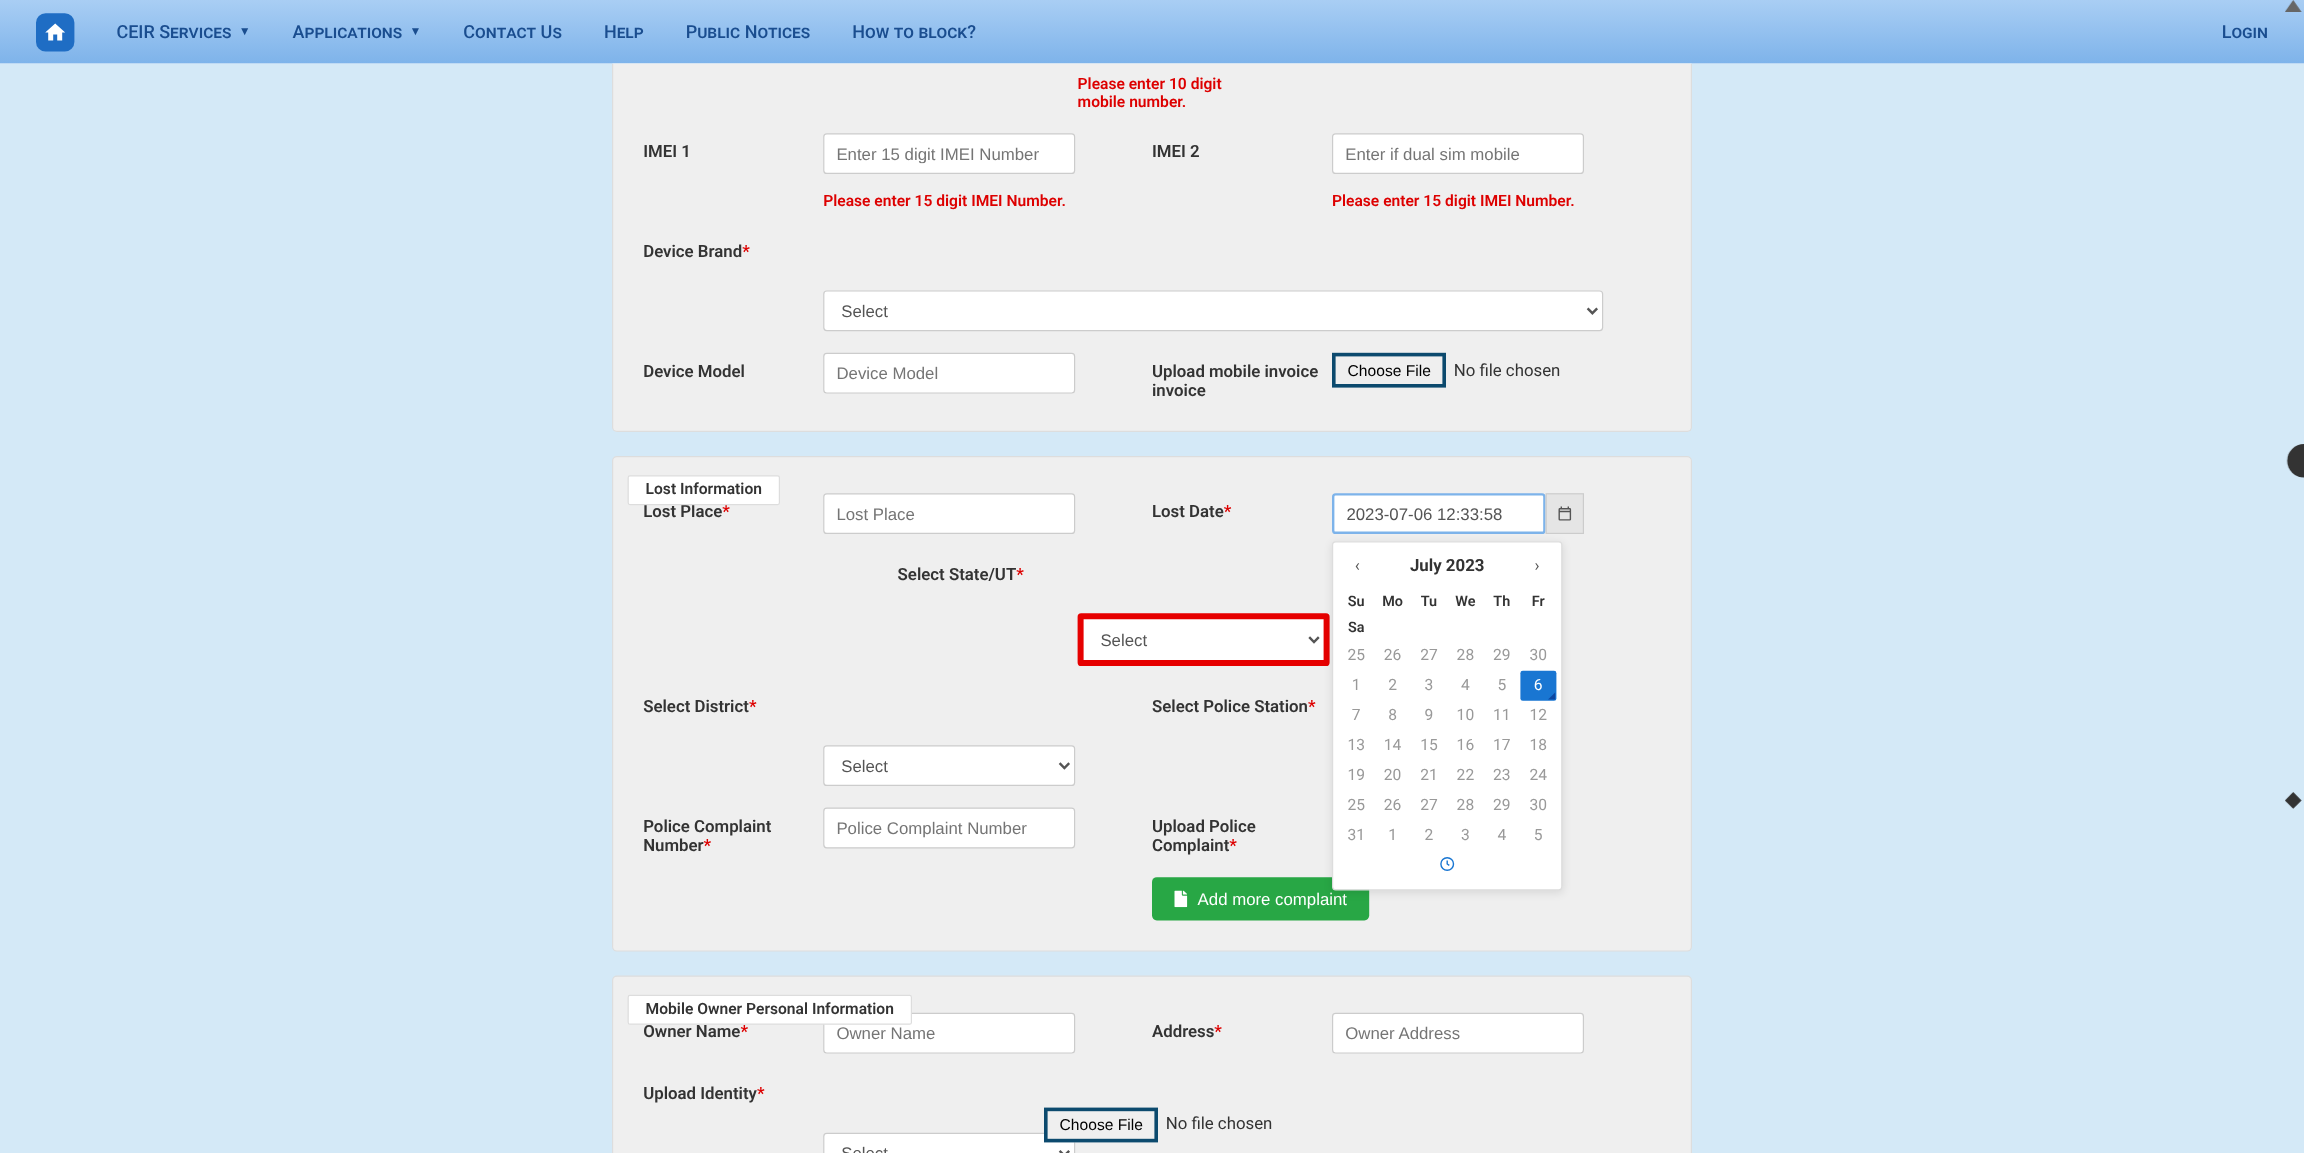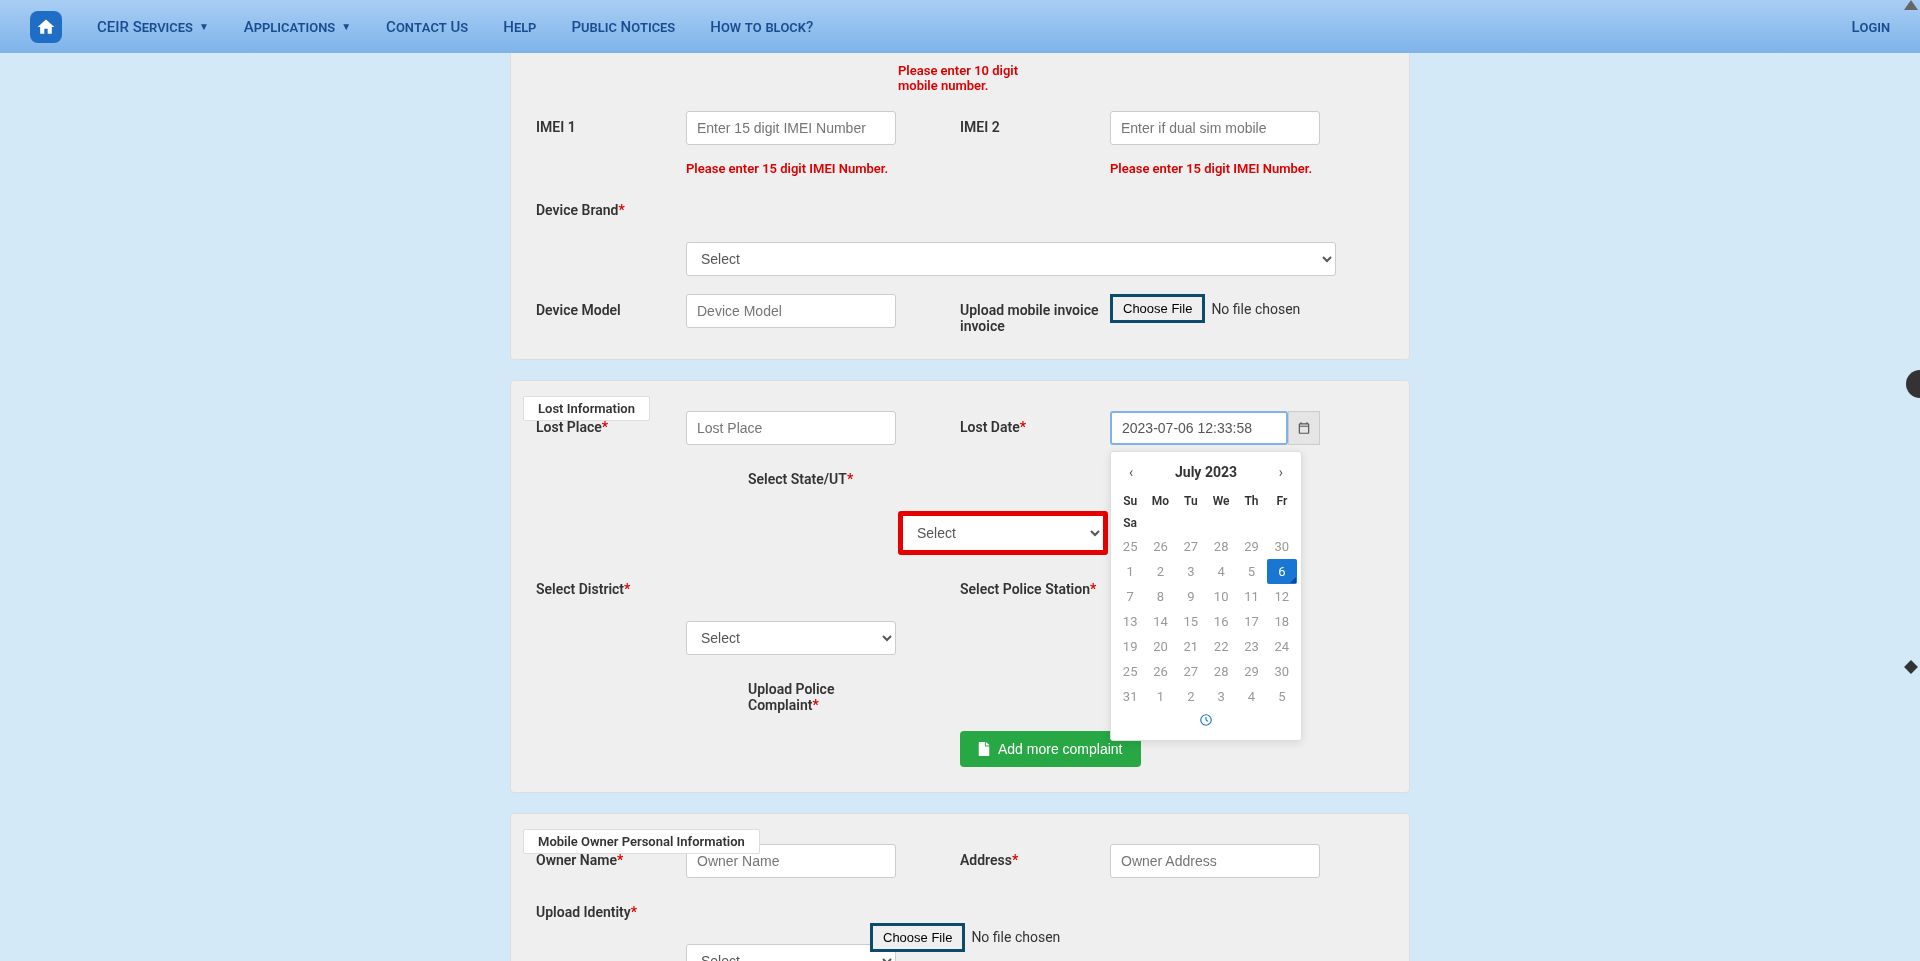--- a/index.html
+++ b/index.html
@@ -477,20 +477,26 @@
           </div>
         </div>
         <div class="form-group half">
           <div class="form-label"><span>Select Police Station</span><span class="req">*</span></div>
           <div class="form-field"></div>
         </div>
       </div>
 
       <div class="form-row">
         <div class="form-group half">
+          <div class="form-label"><span>Police Complaint Number</span><span class="req">*</span></div>
+          <div class="form-field">
+            <input class="form-input" placeholder="Police Complaint Number" style="">
+          </div>
+        </div>
+        <div class="form-group half">
           <div class="form-label"><span>Upload Police Complaint</span><span class="req">*</span></div>
           <div class="form-field"></div>
         </div>
       </div>
 
       <div class="form-row" style="margin-bottom:0;">
         <div class="form-group half"></div>
         <div class="form-group half">
           <div class="form-label"></div>
           <div class="form-field" style="padding-left:0; margin-left:-150px;">

